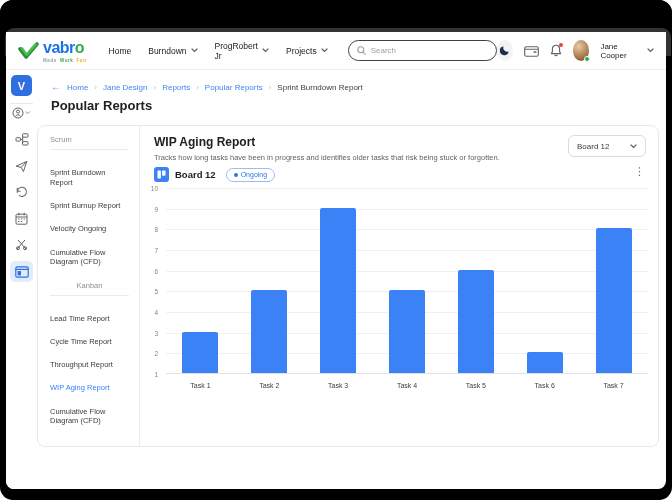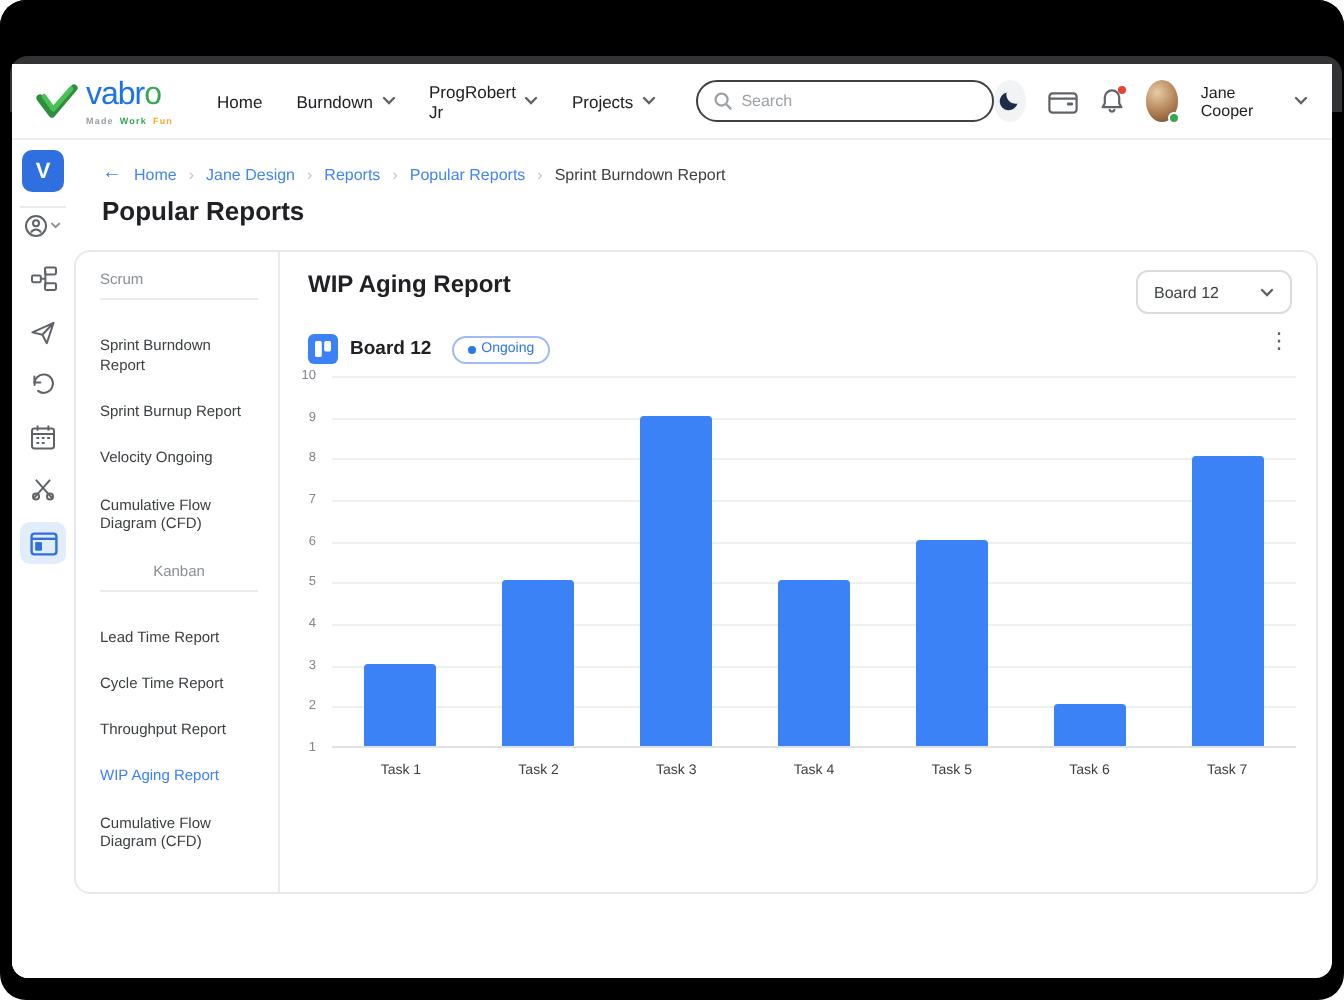--- a/index.html
+++ b/index.html
@@ -17,21 +17,21 @@
   .chrome-div { width:1px; height:14px; background:#4c4c4e; margin:0 8px; }
   .urlbar { position:absolute; left:202px; width:336px; top:5px; height:21px; background:#3e3e41; border-radius:6px; display:flex; align-items:center; justify-content:center; gap:4px; color:#cfcfd2; font-size:8.5px; }
   .url-ellipsis { position:absolute; right:6px; top:4px; width:13px; height:13px; border-radius:50%; background:#8e8e92; color:#3e3e41; font-size:8px; line-height:12px; text-align:center; letter-spacing:0.5px; }
   .chrome-right { position:absolute; right:12px; top:4px; height:24px; display:flex; align-items:center; gap:14px; }
 
   
   .content { position:absolute; top:32px; left:6px; right:6px; bottom:11px; background:#fff; border-radius:0 0 8px 8px; overflow:hidden; }
 
   .navbar { position:relative; height:38px; border-bottom:1px solid #ebedef; display:flex; align-items:center; padding:0 12px; }
   .logo { display:flex; align-items:center; gap:3px; }
-  .logo-text { font-size:16px; font-weight:normal; color:#1a73e8; letter-spacing:-0.5px; line-height:1; }
+  .logo-text { font-size:16px; font-weight:bold; color:#1a73e8; letter-spacing:-0.5px; line-height:1; }
   .logo-o { color:#34a853; }
   .tagline { display:flex; gap:3px; font-size:4.5px; letter-spacing:0.6px; margin-top:1px; font-weight:bold; }
   .nav-menu { display:flex; align-items:center; gap:17px; margin-left:22px; }
   .nav-item { display:flex; align-items:center; gap:4px; font-size:8.5px; color:#202124; cursor:pointer; }
   .search { margin-left:20px; width:182px; height:21px; border:1px solid #404040; border-radius:11px; display:flex; align-items:center; padding:0 8px; gap:5px; background:#fff; }
   .search input { border:none; outline:none; width:100%; font-size:8px; color:#202124; font-family:"Liberation Sans",sans-serif; }
   .search input::placeholder { color:#9aa0a6; }
   .nav-right { margin-left:auto; display:flex; align-items:center; gap:11px; }
   .moon-btn { width:21px; height:21px; border-radius:50%; background:#f1f3f4; display:flex; align-items:center; justify-content:center; }
   .bell-wrap { position:relative; display:flex; }
@@ -311,20 +311,21 @@
           <div class="list-item">Cumulative Flow Diagram (CFD)</div>
           <div class="list-section-title later">Kanban</div>
           <div class="list-item">Lead Time Report</div>
           <div class="list-item">Cycle Time Report</div>
           <div class="list-item">Throughput Report</div>
           <div class="list-item active">WIP Aging Report</div>
           <div class="list-item">Cumulative Flow Diagram (CFD)</div>
         </div>
       <div class="report-main">
         <div class="report-title">WIP Aging Report</div>
+        <div class="report-desc">Tracks how long tasks have been in progress and identifies older tasks that risk being stuck or forgotten.</div>
         <div class="board-select">
           <span>Board 12</span>
           <span>
             <svg width="7" height="5" viewBox="0 0 7 5">
                 <path d="M1 1l2.5 2.5L6 1" fill="none" stroke="#5f6368" stroke-width="1.2" stroke-linecap="round"></path>
               </svg>
           </span>
         </div>
         <div class="board-row">
           <span class="board-icon">

